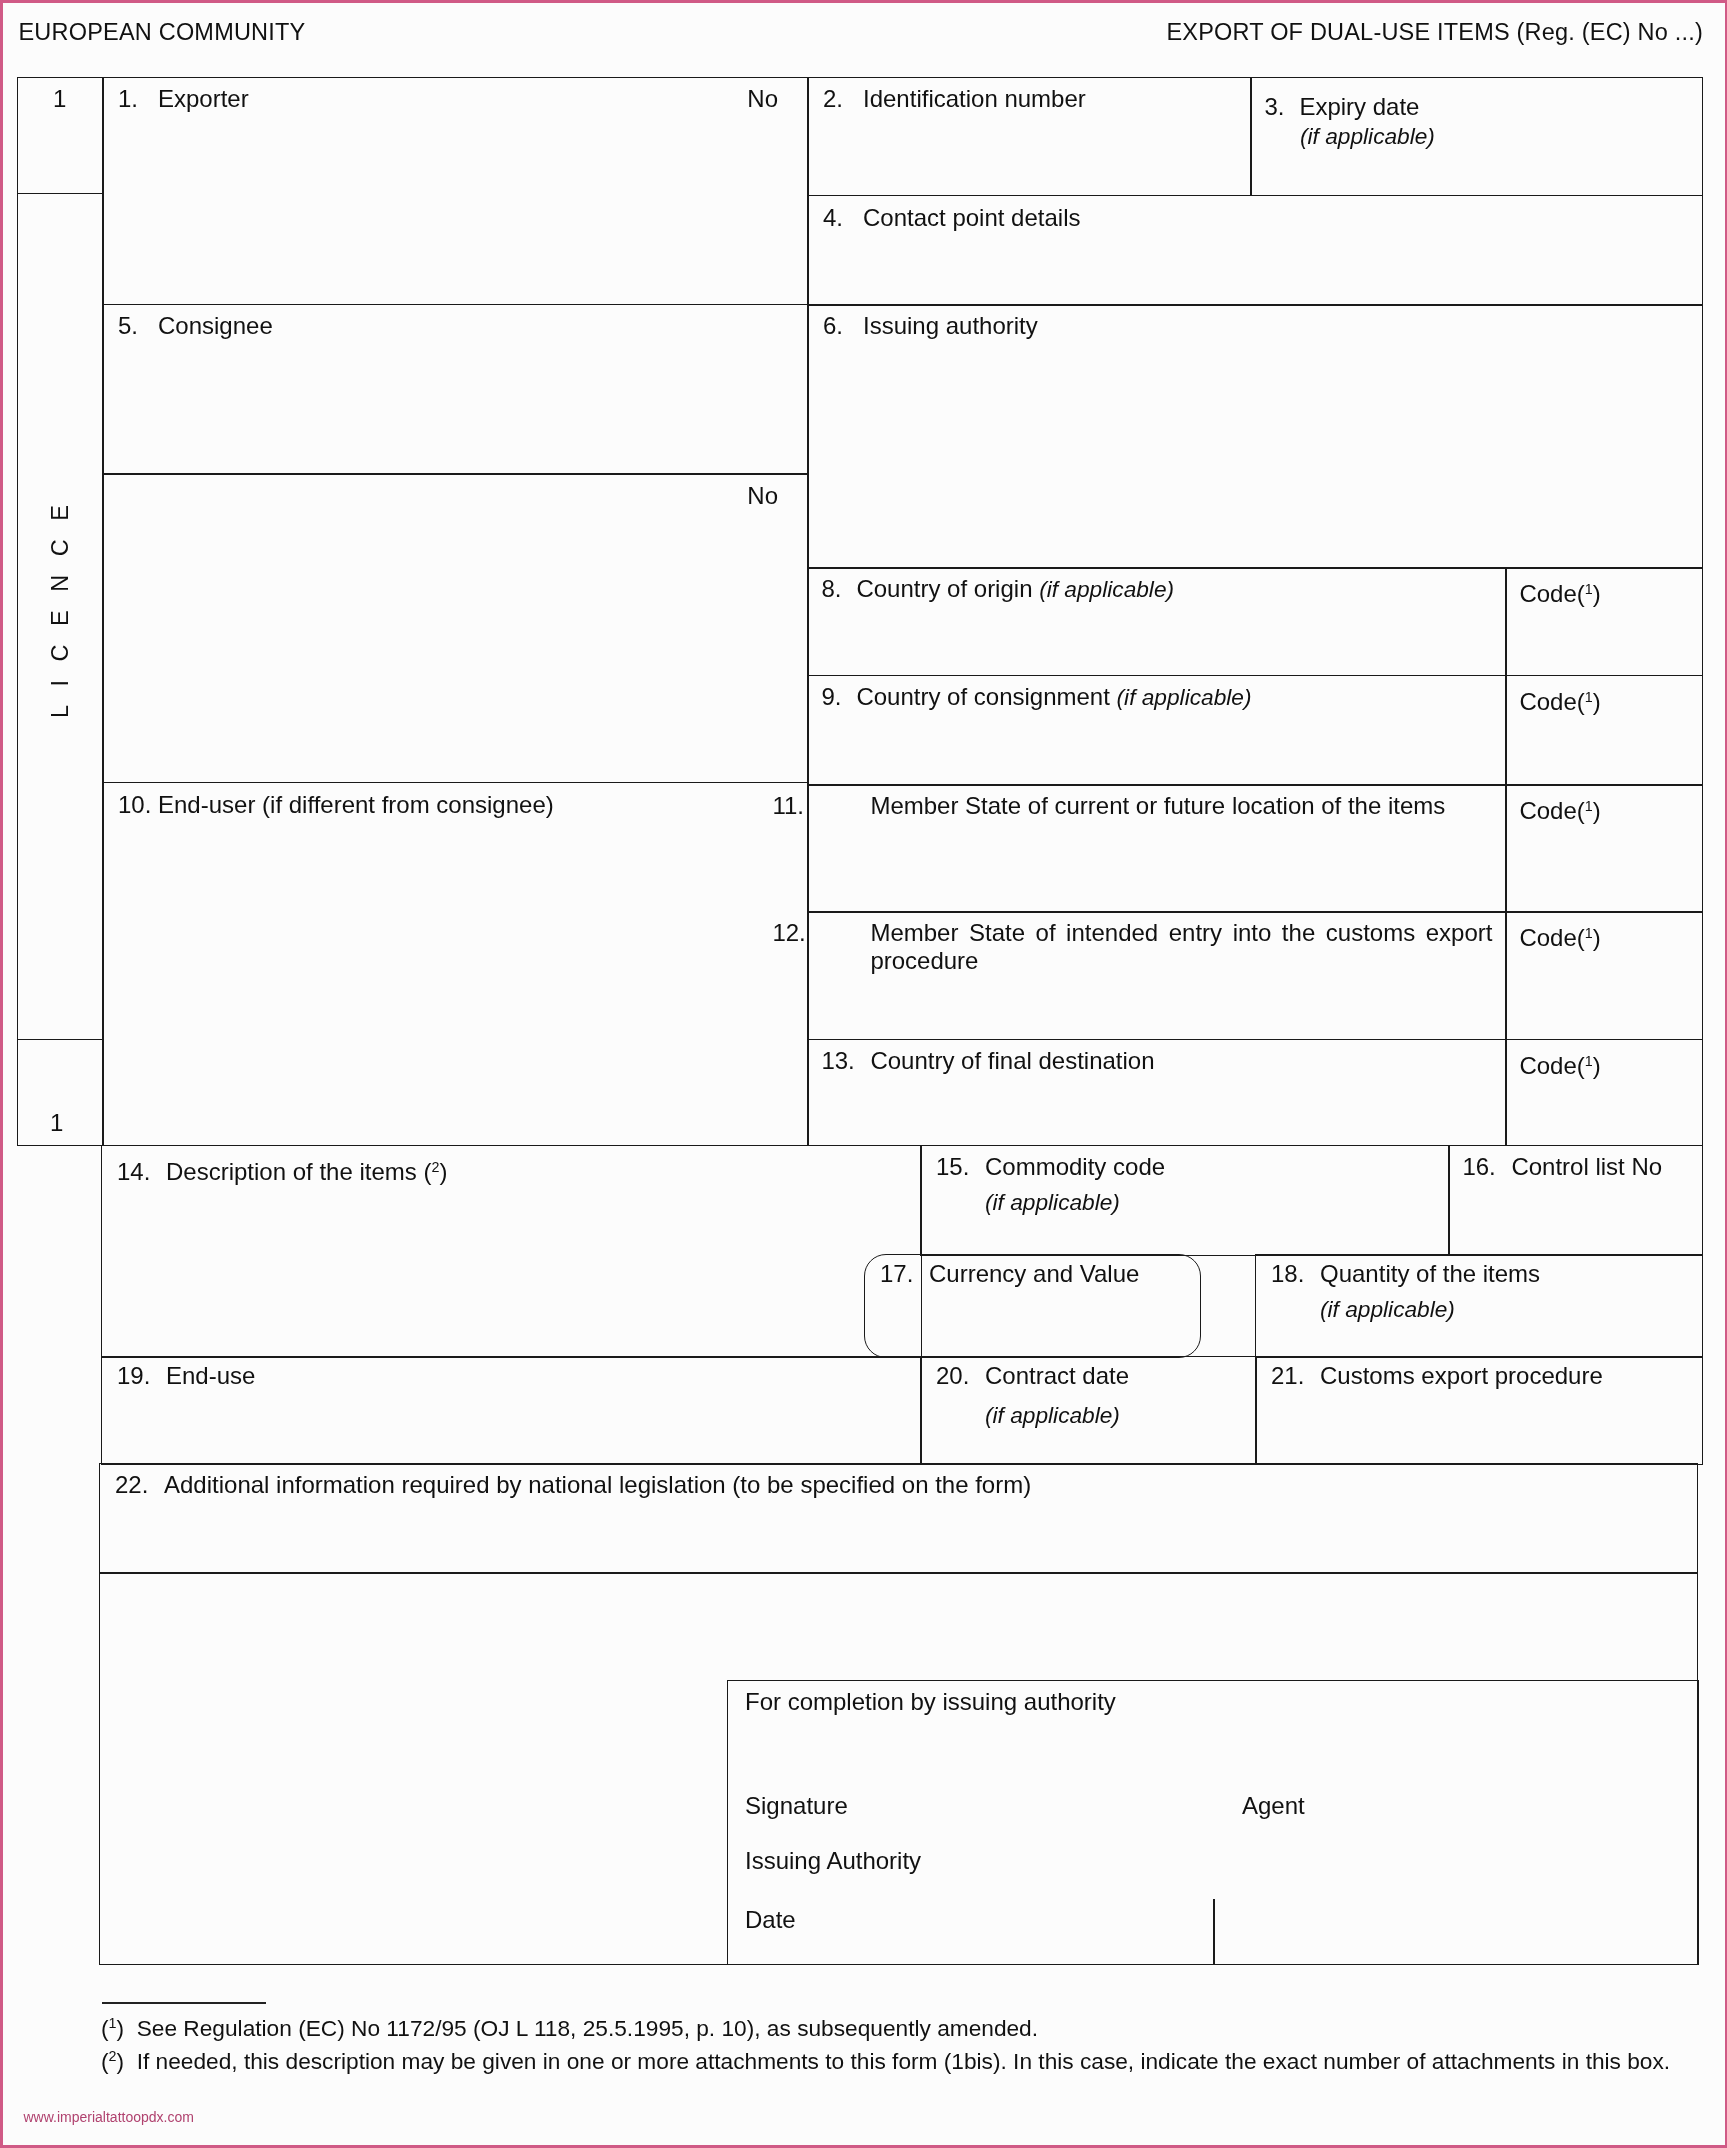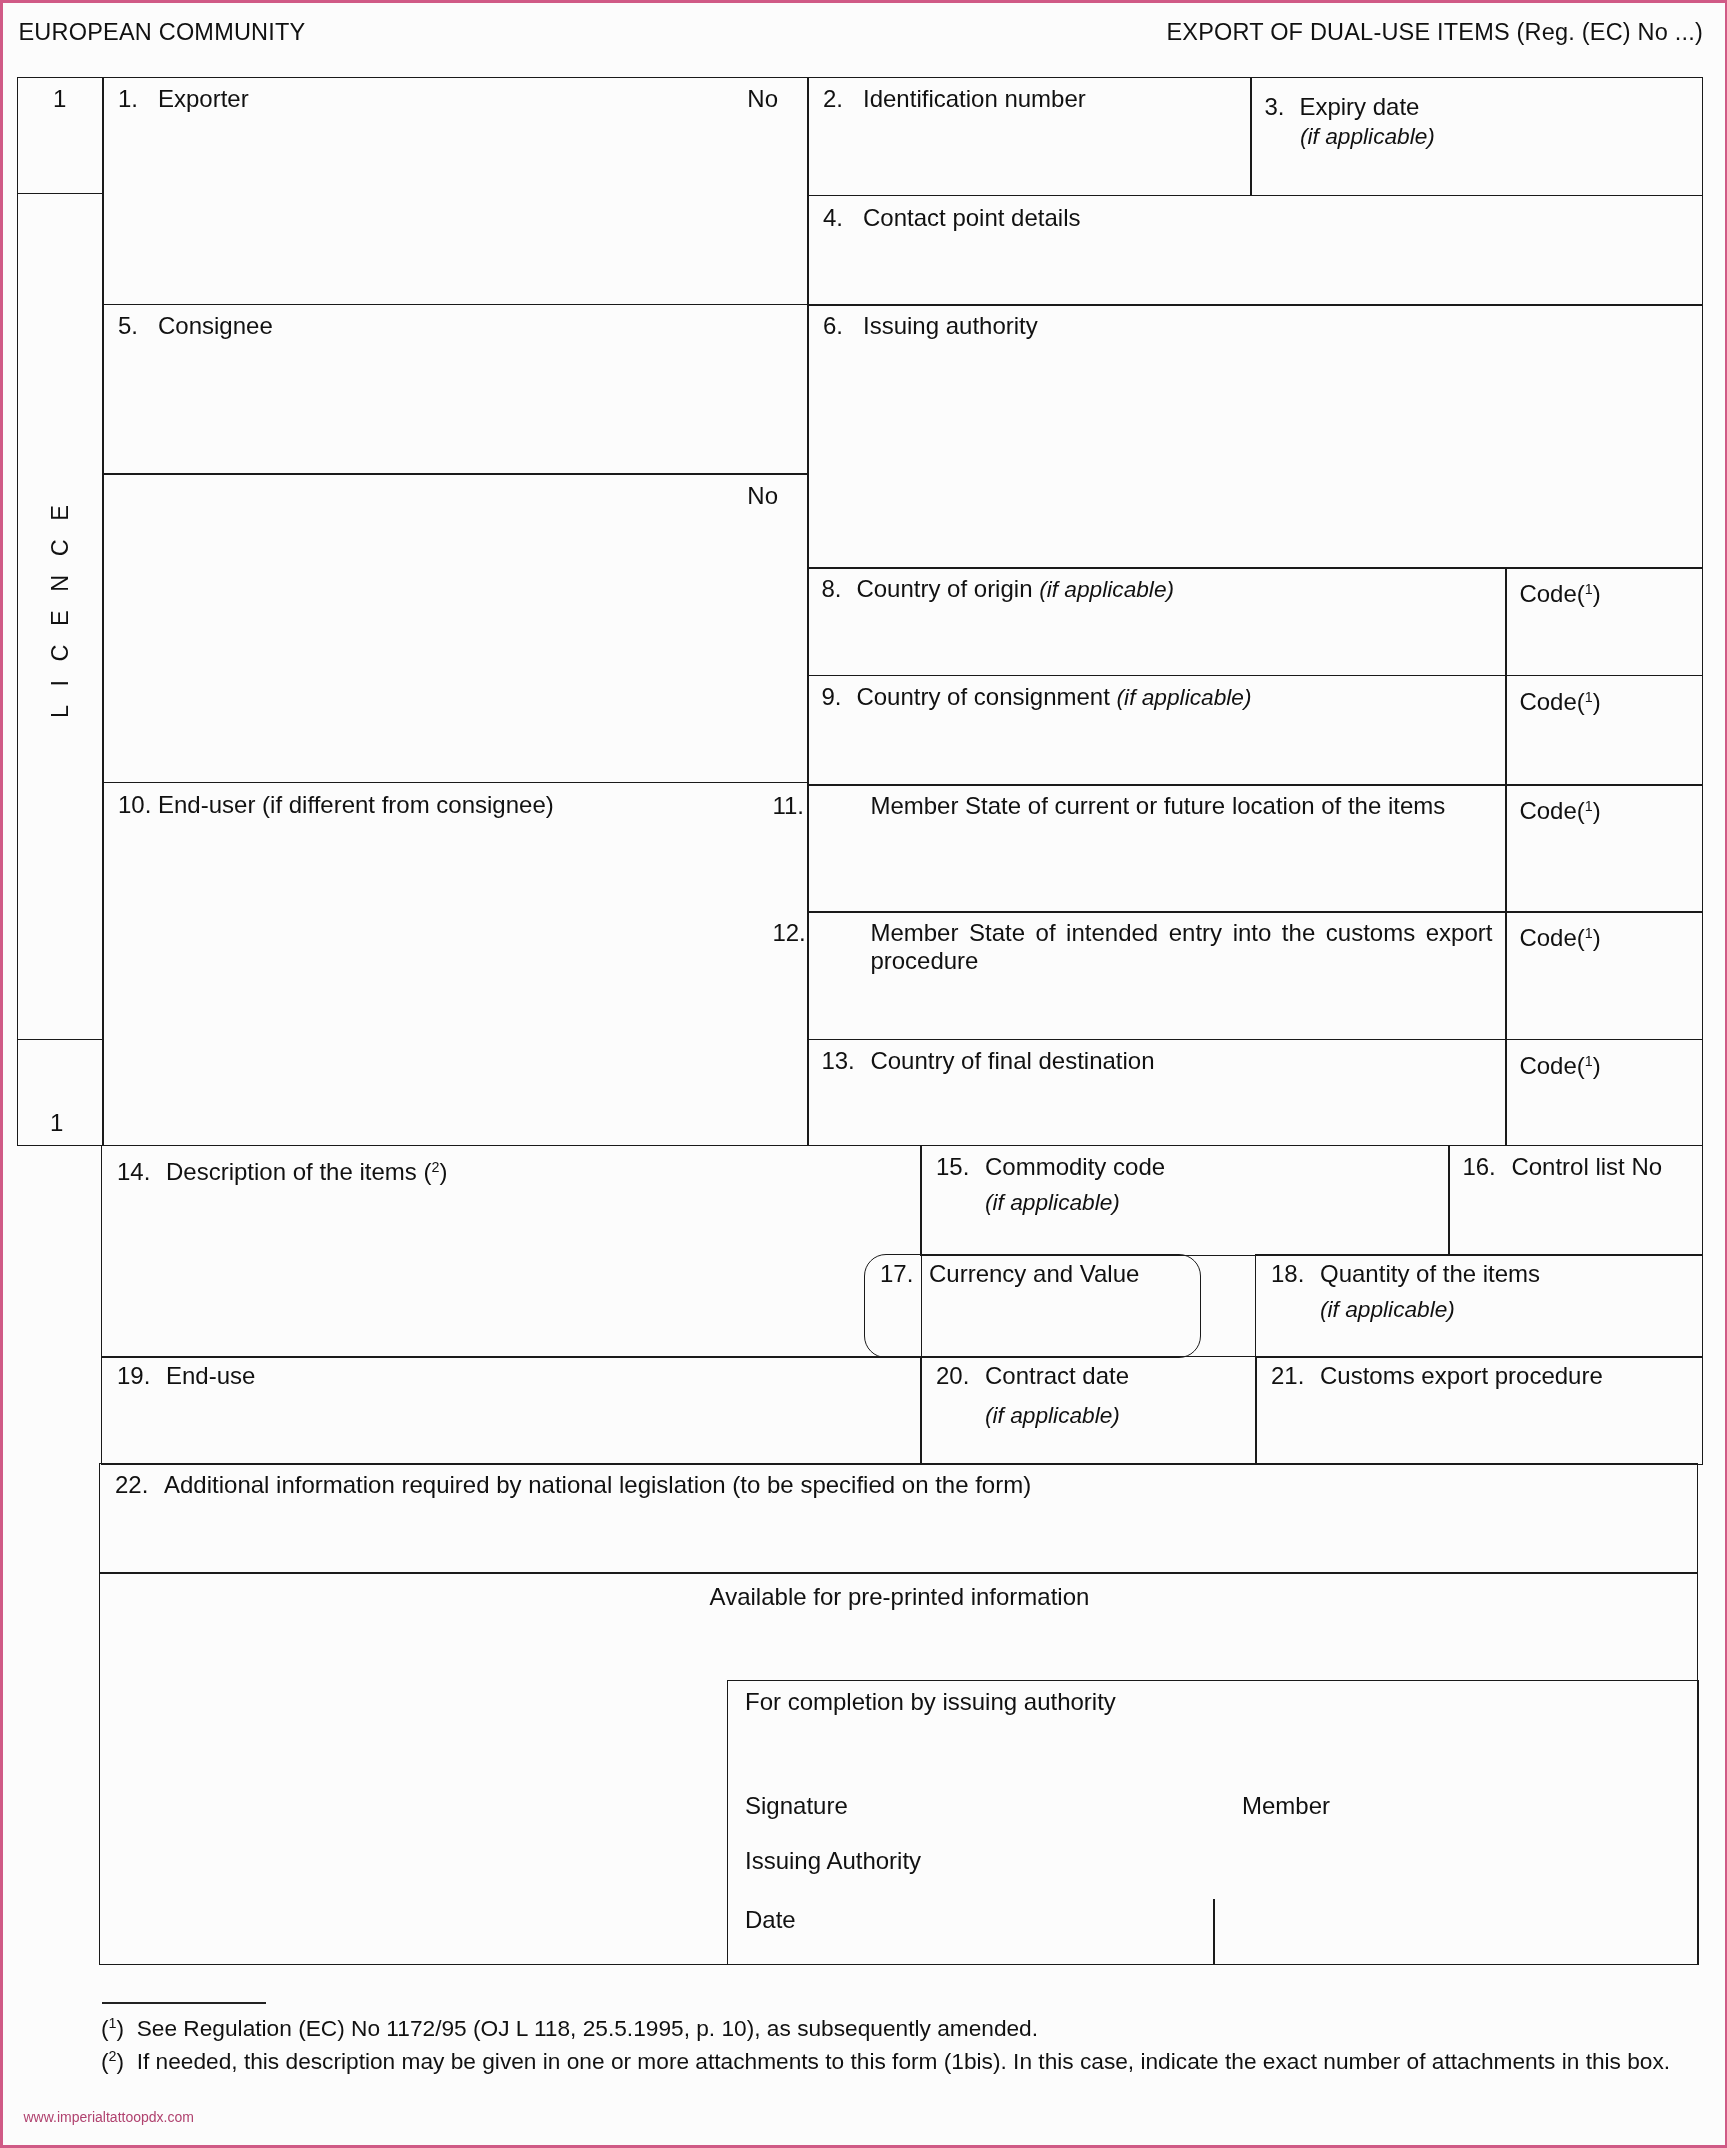--- a/index.html
+++ b/index.html
@@ -205,27 +205,26 @@
   </div>
 </div>
 
 <div class="box" style="left:99px; top:1463px; width:1599px; height:111px;">
   <div class="lbl" style="left:15px; top:6.7px;">
     <span class="num" style="min-width:49px;">22.</span><span>Additional information required by national legislation (to be specified on the form)</span>
   </div>
 </div>
 
 <div class="box" style="left:99px; top:1572px; width:1599px; height:393px;">
-  <div class="center" style="left:0; top:5px; width:1599px;">Available for pre-printed information</div>
 </div>
 
 <div class="box" style="left:727px; top:1680px; width:972px; height:285px;">
   <div class="lbl" style="left:17px; top:6.7px;">For completion by issuing authority</div>
   <div class="lbl" style="left:17px; top:111px;">Signature</div>
-  <div class="lbl" style="left:514px; top:111px;">Member</div>
+  <div class="lbl" style="left:514px; top:111px;">Agent</div>
   <div class="lbl" style="left:17px; top:166px;">Issuing Authority</div>
   <div class="lbl" style="left:17px; top:225px;">Date</div>
   <div class="vline" style="left:485px; top:218px; height:65px;"></div>
 </div>
 
 <div class="fnline" style="left:102px; top:2002px; width:164px;"></div>
 <div class="fn" style="left:101px; top:2009px; width:1603px;">
   <span>(</span><span class="sup">1</span><span>)&nbsp;&nbsp;</span><span>See Regulation (EC) No 1172/95 (OJ L 118, 25.5.1995, p. 10), as subsequently amended.</span>
 </div>
 <div class="fn" style="left:101px; top:2042px; width:1603px; padding-left:37px; text-indent:-37px; box-sizing:border-box;">

